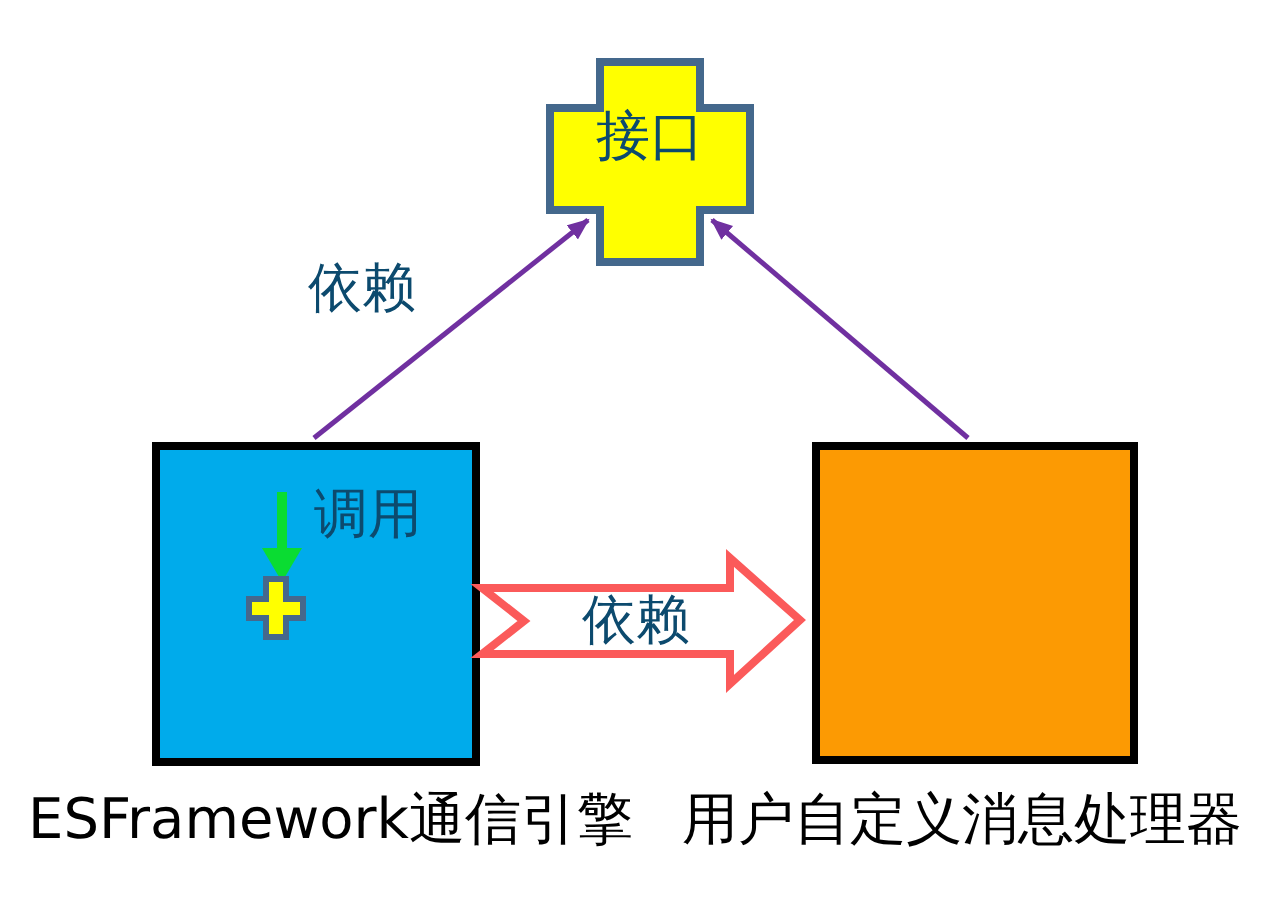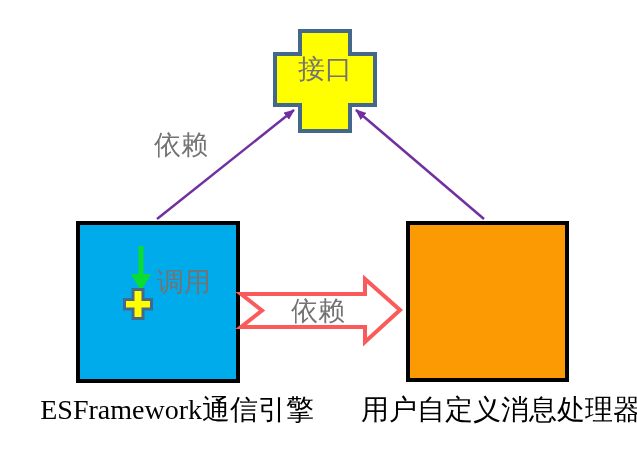--- a/index.html
+++ b/index.html
@@ -17,49 +17,48 @@
   }
   .diagram-svg {
     position: absolute;
     left: 0;
     top: 0;
     width: 637px;
     height: 451px;
   }
   .lbl {
     position: absolute;
-    color: #737373;
+    color: #0c4a6e;
     font-size: 27px;
     line-height: 29px;
     white-space: nowrap;
     text-align: center;
   }
   .lbl-interface {
     left: 296px;
     top: 55px;
     width: 58px;
     font-size: 27px;
     line-height: 27px;
     white-space: normal;   
     word-break: break-all;
   }
   .lbl-depends   { left: 146px; top: 130px; width: 70px; }
   .lbl-implements{ left: 428px; top: 130px; width: 70px; }
-  .lbl-call      { left: 157px; top: 243px; width: 80px; text-align: left; margin-top: 24px; }
+  .lbl-call      { left: 157px; top: 243px; width: 80px; text-align: left; }
   .lbl-dep-arrow { left: 283px; top: 295px; width: 70px; line-height: 31px; }
   .caption {
     position: absolute;
     top: 393px;
     width: 300px;
     color: #000000;
     font-size: 28px;
     line-height: 34px;
-    text-align: right;
+    text-align: left;
     white-space: nowrap;
-    font-family: Liberation Serif, serif;
   }
   .caption-engine  { left: 14px; }
   .caption-handler { left: 341px; }
 </style>
 </head>
 <body>
 
 <div class="canvas">
 
   <svg class="diagram-svg" viewBox="0 0 637 451">

